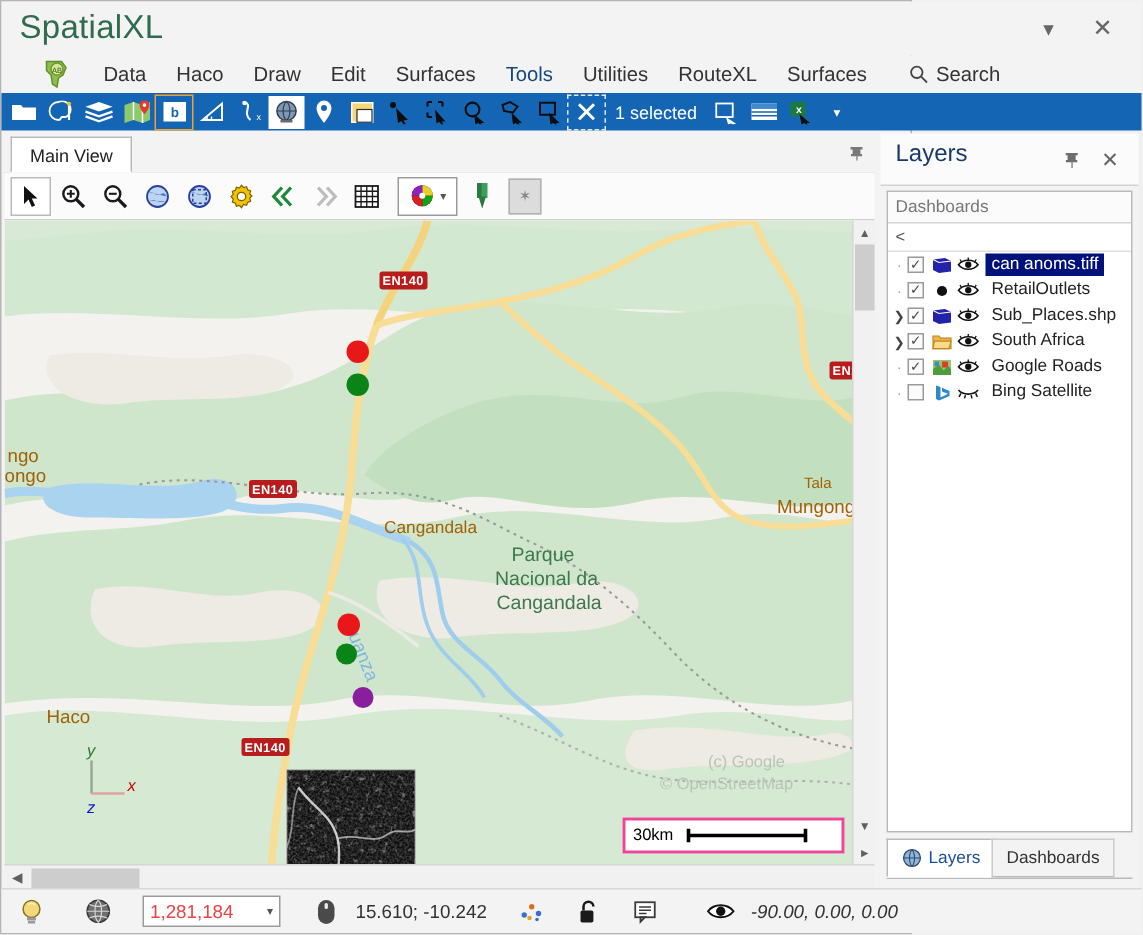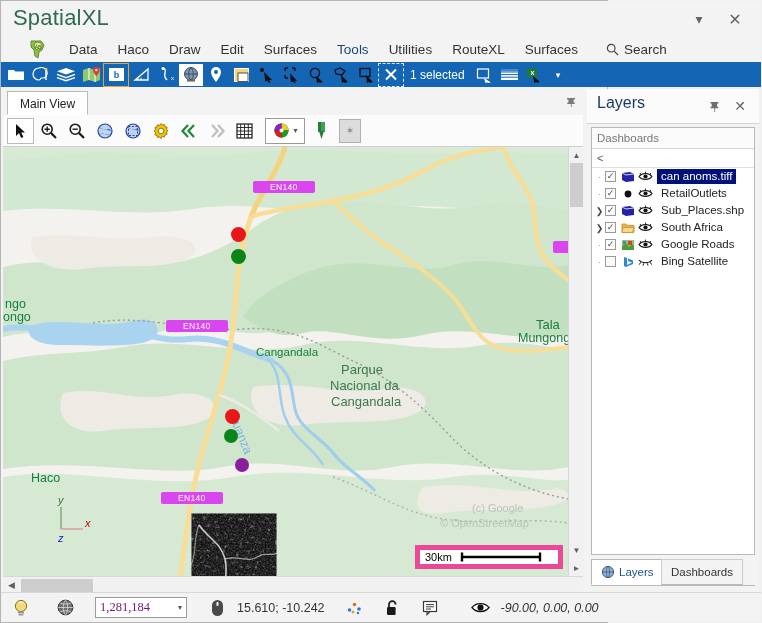--- a/index.html
+++ b/index.html
@@ -61,29 +61,29 @@
           align-items:center;justify-content:center;gap:2px;margin:0 4px 0 6px;cursor:default;}
   .flagbtn{width:24px;height:26px;display:flex;align-items:center;justify-content:center;cursor:default;}
   .starbtn{width:22px;height:24px;background:#dcdcdc;border:1px solid #b0b0b0;
            display:flex;align-items:center;justify-content:center;color:#888;font-size:10px;
            margin-left:6px;box-sizing:border-box;cursor:default;}
 
   
   .mapwrap{position:absolute;left:2px;top:146px;width:580px;height:429px;overflow:hidden;
            background:#eef3ea;}
   .mapcanvas{position:absolute;left:0;top:0;width:566px;height:429px;overflow:hidden;}
-  .maplabel{position:absolute;font-family:"Liberation Sans", sans-serif;color:#15803d;
+  .maplabel{position:absolute;font-family:"Liberation Sans", sans-serif;color:#a16207;
             white-space:nowrap;pointer-events:none;}
   .greenlabel{color:#3c7a4e;}
-  .roadshield{position:absolute;background:#d946ef;color:#fff;font-size:8.5px;
-              padding:1px 17px;border-radius:2px;font-weight:normal;letter-spacing:.3px;}
+  .roadshield{position:absolute;background:#b91c1c;color:#fff;font-size:8.5px;
+              padding:1px 2px;border-radius:2px;font-weight:bold;letter-spacing:.3px;}
   .marker{position:absolute;border-radius:50%;}
   .attr{position:absolute;color:#b9c4b9;font-size:11px;white-space:nowrap;}
   .scalebar{position:absolute;left:414px;top:544px;width:148px;height:24px;background:#fff;
-            border:5px solid #ec4899;display:flex;align-items:center;box-sizing:border-box;}
+            border:2px solid #ec4899;display:flex;align-items:center;box-sizing:border-box;}
   .scaletxt{font-size:11px;color:#000;margin-left:5px;}
   .axisind{position:absolute;left:44px;top:492px;width:48px;height:52px;}
 
   
   .vscroll{position:absolute;right:0;top:146px;width:15px;height:429px;background:#f1f1f1;
            border-left:1px solid #d6d6d6;}
   .vthumb{position:absolute;left:1px;top:16px;width:13px;height:44px;background:#cdcdcd;}
   .sbtn{position:absolute;left:0;width:15px;height:16px;display:flex;align-items:center;
         justify-content:center;color:#606060;font-size:8px;cursor:default;}
   .hscroll{position:absolute;left:2px;top:575px;width:580px;height:17px;background:#f1f1f1;
@@ -126,21 +126,21 @@
   .ptab.act{background:#fff;border:1px solid #b9b9b9;border-bottom:1px solid #fff;color:#1a4f9c;}
   .ptab.inact{background:#f3f3f3;border:1px solid #cccccc;border-bottom:1px solid #b9b9b9;color:#333;}
 
   
   .statusbar{position:absolute;left:0;bottom:0;width:760px;height:29px;background:#f3f3f3;
              border-top:1px solid #d8d8d8;display:flex;align-items:center;}
   .si{width:32px;height:27px;display:flex;align-items:center;justify-content:center;cursor:default;}
   .scalefield{width:92px;height:21px;border:1px solid #9a9a9a;background:#fff;display:flex;
               align-items:center;justify-content:space-between;box-sizing:border-box;
               padding:0 4px;margin:0 6px;cursor:default;}
-  .scaleval{font-size:12.5px;color:#701a75;font-family:Liberation Serif, serif;}
+  .scaleval{font-size:12.5px;color:#ef4444;}
   .stext{font-size:12.5px;color:#333;white-space:nowrap;margin-left:2px;}
 </style>
 </head>
 <body>
 
 <div class="app">
 
   <div class="titlebar">
     <div class="apptitle">SpatialXL</div>
     <div class="tb-btn tb-chev">▾</div>
@@ -437,21 +437,21 @@
         <path d="M8 12 C18 26 30 30 34 46 C38 62 30 76 36 92 C42 108 52 118 50 134 C48 150 40 160 44 170" fill="none" stroke="#e8e8e8" stroke-width="1.6" opacity=".85"></path>
         <path d="M34 46 C46 42 58 50 66 44 C74 38 80 44 86 40" fill="none" stroke="#d8d8d8" stroke-width="1.2" opacity=".7"></path>
         <path d="M8 12 C2 26 6 40 0 52" fill="none" stroke="#d0d0d0" stroke-width="1.2" opacity=".6"></path>
         <path d="M36 92 C26 96 16 108 8 110" fill="none" stroke="#d0d0d0" stroke-width="1.1" opacity=".6"></path>
         <rect width="86" height="170" fill="none" stroke="#cccccc" stroke-width="1"></rect>
       </svg>
 
       <div class="maplabel" style="left:2px;top:150px;font-size:12.5px;">ngo</div>
       <div class="maplabel" style="left:0px;top:163px;font-size:12.5px;">ongo</div>
       <div class="maplabel" style="left:253px;top:199px;font-size:11.5px;">Cangandala</div>
-      <div class="maplabel" style="left:533px;top:170px;font-size:13px;">Tala</div>
+      <div class="maplabel" style="left:533px;top:170px;font-size:10px;">Tala</div>
       <div class="maplabel" style="left:515px;top:184px;font-size:12.5px;">Mungongo</div>
       <div class="maplabel" style="left:28px;top:324px;font-size:12.5px;">Haco</div>
 
       <div class="maplabel greenlabel" style="left:338px;top:215px;font-size:13px;">Parque</div>
       <div class="maplabel greenlabel" style="left:327px;top:231px;font-size:13px;">Nacional da</div>
       <div class="maplabel greenlabel" style="left:328px;top:247px;font-size:13px;">Cangandala</div>
 
       <div class="maplabel" style="left:236px;top:264px;color:#7fb6de;font-size:12.5px;transform:rotate(68deg);transform-origin:left top;">Cuanza</div>
 
       <div class="roadshield" style="left:250px;top:34px;">EN140</div>

